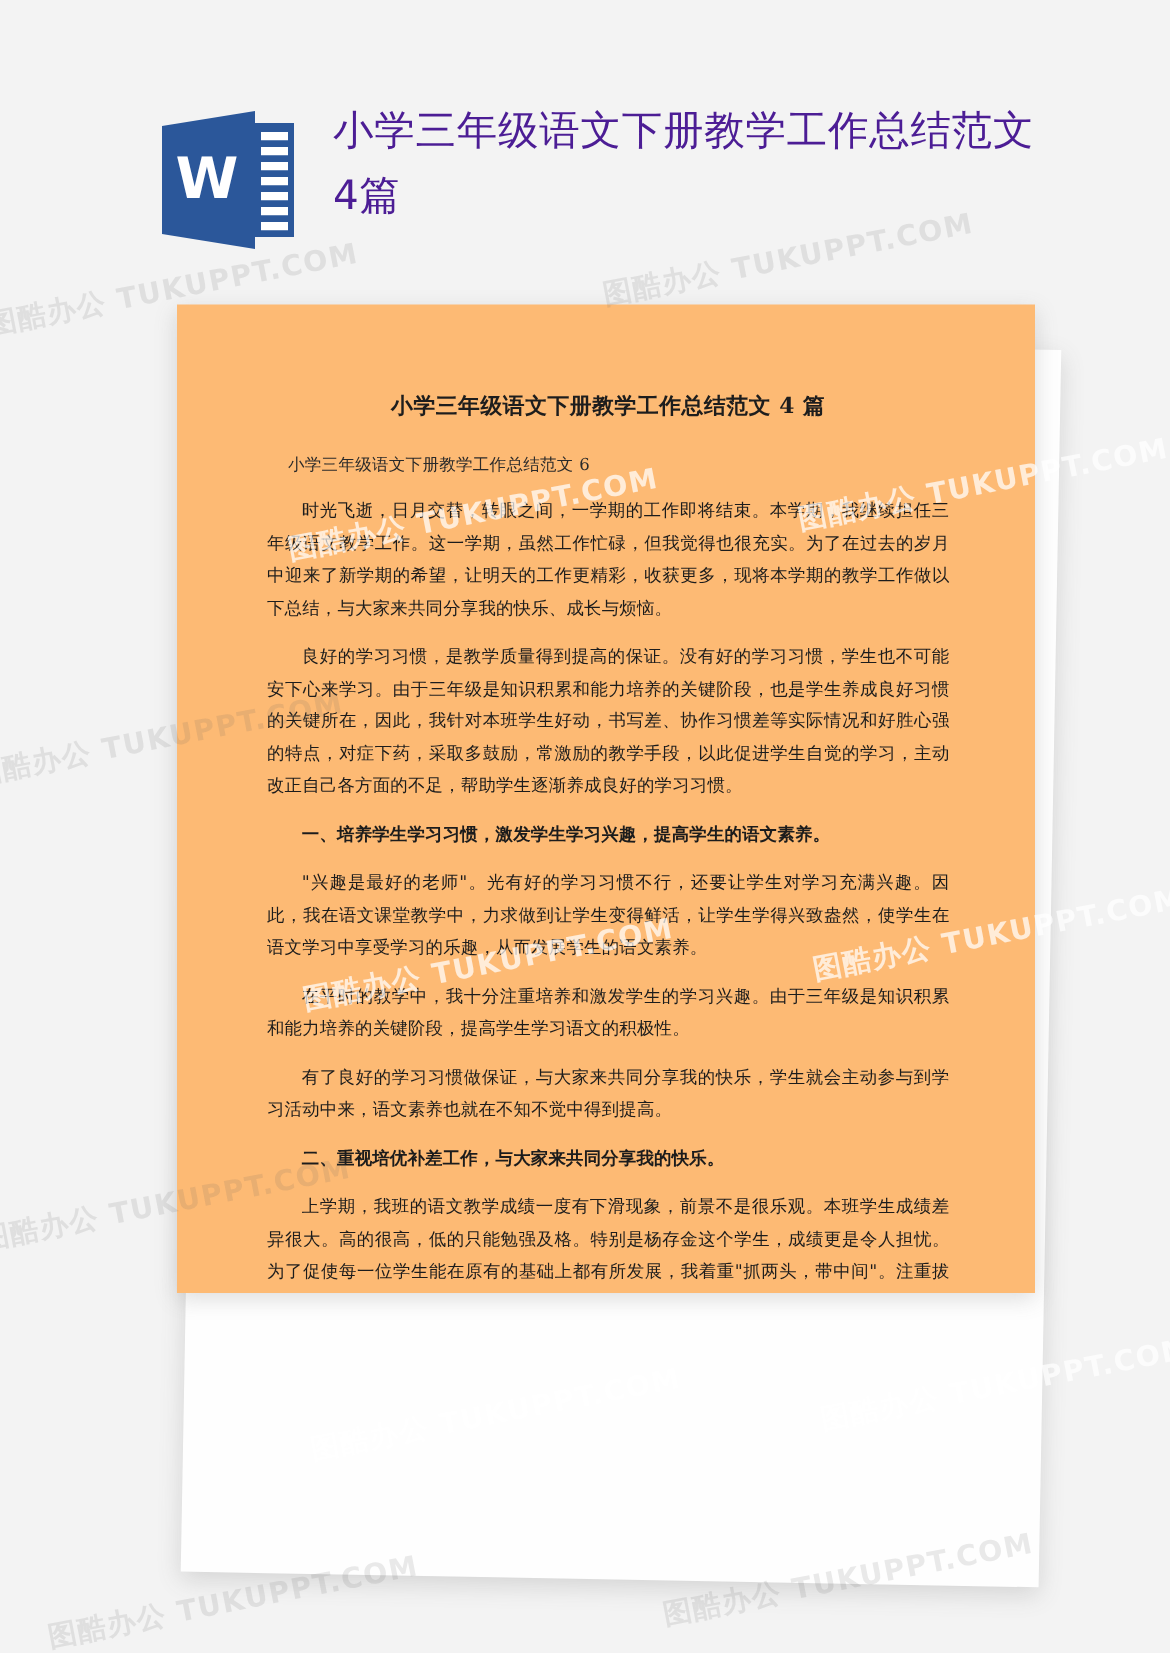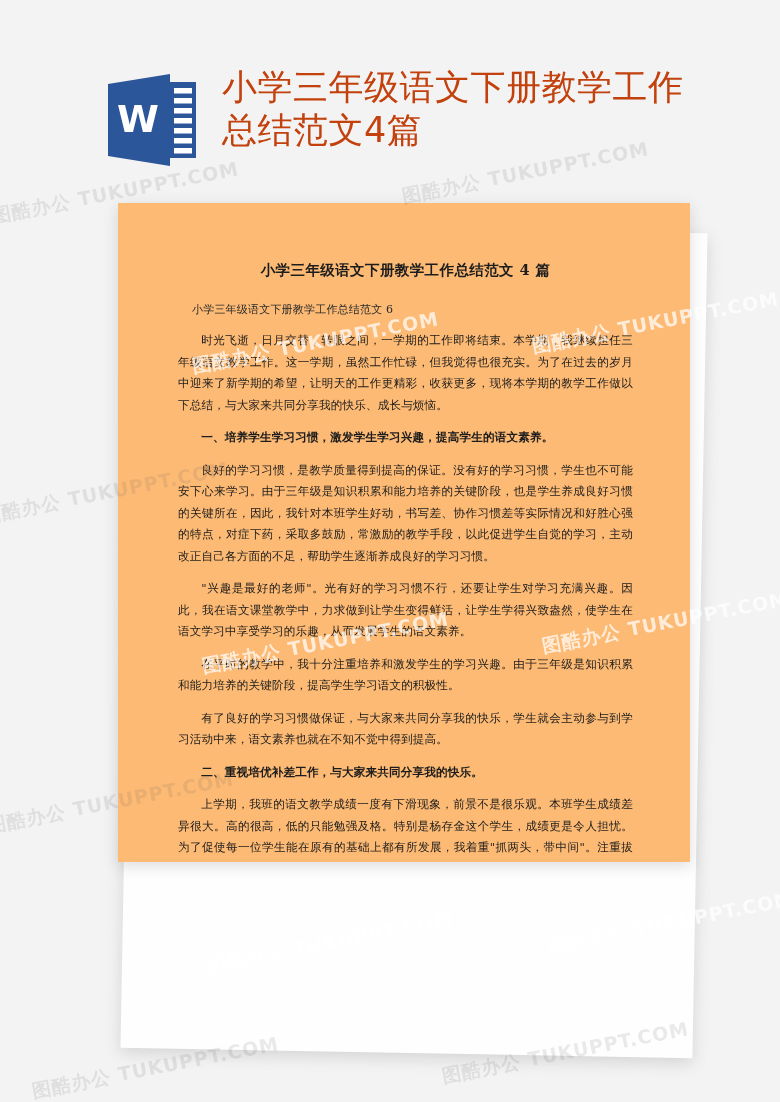--- a/index.html
+++ b/index.html
@@ -51,24 +51,24 @@
     width: 104px;
     height: 104px;
   }
   .logo svg { display: block; }
   .header-title {
     position: absolute;
     left: 222px;
     top: 66px;
     width: 480px;
     font-family: "DejaVu Sans", sans-serif;
-    font-size: 35px;
+    font-size: 27px;
     line-height: 43px;
     font-weight: 500;
-    color: #c2410c;
+    color: #4c1d95;
     letter-spacing: 0.5px;
   }
 
   
   .page-stack {
     position: absolute;
     left: 0; top: 0;
     width: 780px;
     height: 1102px;
     z-index: 5;
@@ -153,22 +153,22 @@
 </div>
 
 <div class="page-stack">
   <div class="page-back"></div>
   <div class="page-front">
     <div class="doc-body">
       <div class="doc-title">小学三年级语文下册教学工作总结范文 4 篇</div>
       <div class="doc-sub">小学三年级语文下册教学工作总结范文 6</div>
       <div id="paragraphs">
           <p class="doc-p">时光飞逝，日月交替，转眼之间，一学期的工作即将结束。本学期，我继续担任三年级语文教学工作。这一学期，虽然工作忙碌，但我觉得也很充实。为了在过去的岁月中迎来了新学期的希望，让明天的工作更精彩，收获更多，现将本学期的教学工作做以下总结，与大家来共同分享我的快乐、成长与烦恼。</p>
+          <p class="doc-p">良好的学习习惯，是教学质量得到提高的保证。没有好的学习习惯，学生也不可能安下心来学习。由于三年级是知识积累和能力培养的关键阶段，也是学生养成良好习惯的关键所在，因此，我针对本班学生好动，书写差、协作习惯差等实际情况和好胜心强的特点，对症下药，采取多鼓励，常激励的教学手段，以此促进学生自觉的学习，主动改正自己各方面的不足，帮助学生逐渐养成良好的学习习惯。</p>
           <p class="doc-p heading">一、培养学生学习习惯，激发学生学习兴趣，提高学生的语文素养。</p>
-          <p class="doc-p">良好的学习习惯，是教学质量得到提高的保证。没有好的学习习惯，学生也不可能安下心来学习。由于三年级是知识积累和能力培养的关键阶段，也是学生养成良好习惯的关键所在，因此，我针对本班学生好动，书写差、协作习惯差等实际情况和好胜心强的特点，对症下药，采取多鼓励，常激励的教学手段，以此促进学生自觉的学习，主动改正自己各方面的不足，帮助学生逐渐养成良好的学习习惯。</p>
           <p class="doc-p">"兴趣是最好的老师"。光有好的学习习惯不行，还要让学生对学习充满兴趣。因此，我在语文课堂教学中，力求做到让学生变得鲜活，让学生学得兴致盎然，使学生在语文学习中享受学习的乐趣，从而发展学生的语文素养。</p>
           <p class="doc-p">在平时的教学中，我十分注重培养和激发学生的学习兴趣。由于三年级是知识积累和能力培养的关键阶段，提高学生学习语文的积极性。</p>
           <p class="doc-p">有了良好的学习习惯做保证，与大家来共同分享我的快乐，学生就会主动参与到学习活动中来，语文素养也就在不知不觉中得到提高。</p>
           <p class="doc-p heading">二、重视培优补差工作，与大家来共同分享我的快乐。</p>
           <p class="doc-p">上学期，我班的语文教学成绩一度有下滑现象，前景不是很乐观。本班学生成绩差异很大。高的很高，低的只能勉强及格。特别是杨存金这个学生，成绩更是令人担忧。为了促使每一位学生能在原有的基础上都有所发展，我着重"抓两头，带中间"。注重拔高优生，培养优生。让优生在掌握好本册语文知识的同时，鼓励这部分学生多阅读课外书籍，增加他们的课外知识积累。对待后进生，注意激励他们树立信心、多进行课外辅导，从基础知识抓起，课堂上多给他们创设发言、表现的机会，以此激起他们的学习兴趣，提高他们的学习成绩。还在班级里精心安排学生座位，在放学回家后成立学习小组，开展"一帮一"的活动。这样，形成了先进帮后进、后进学先进，先进更先进的好的风气，全班的学习成绩都有所提高。</p>
         </div>
     </div>
   </div>
 </div>
 

